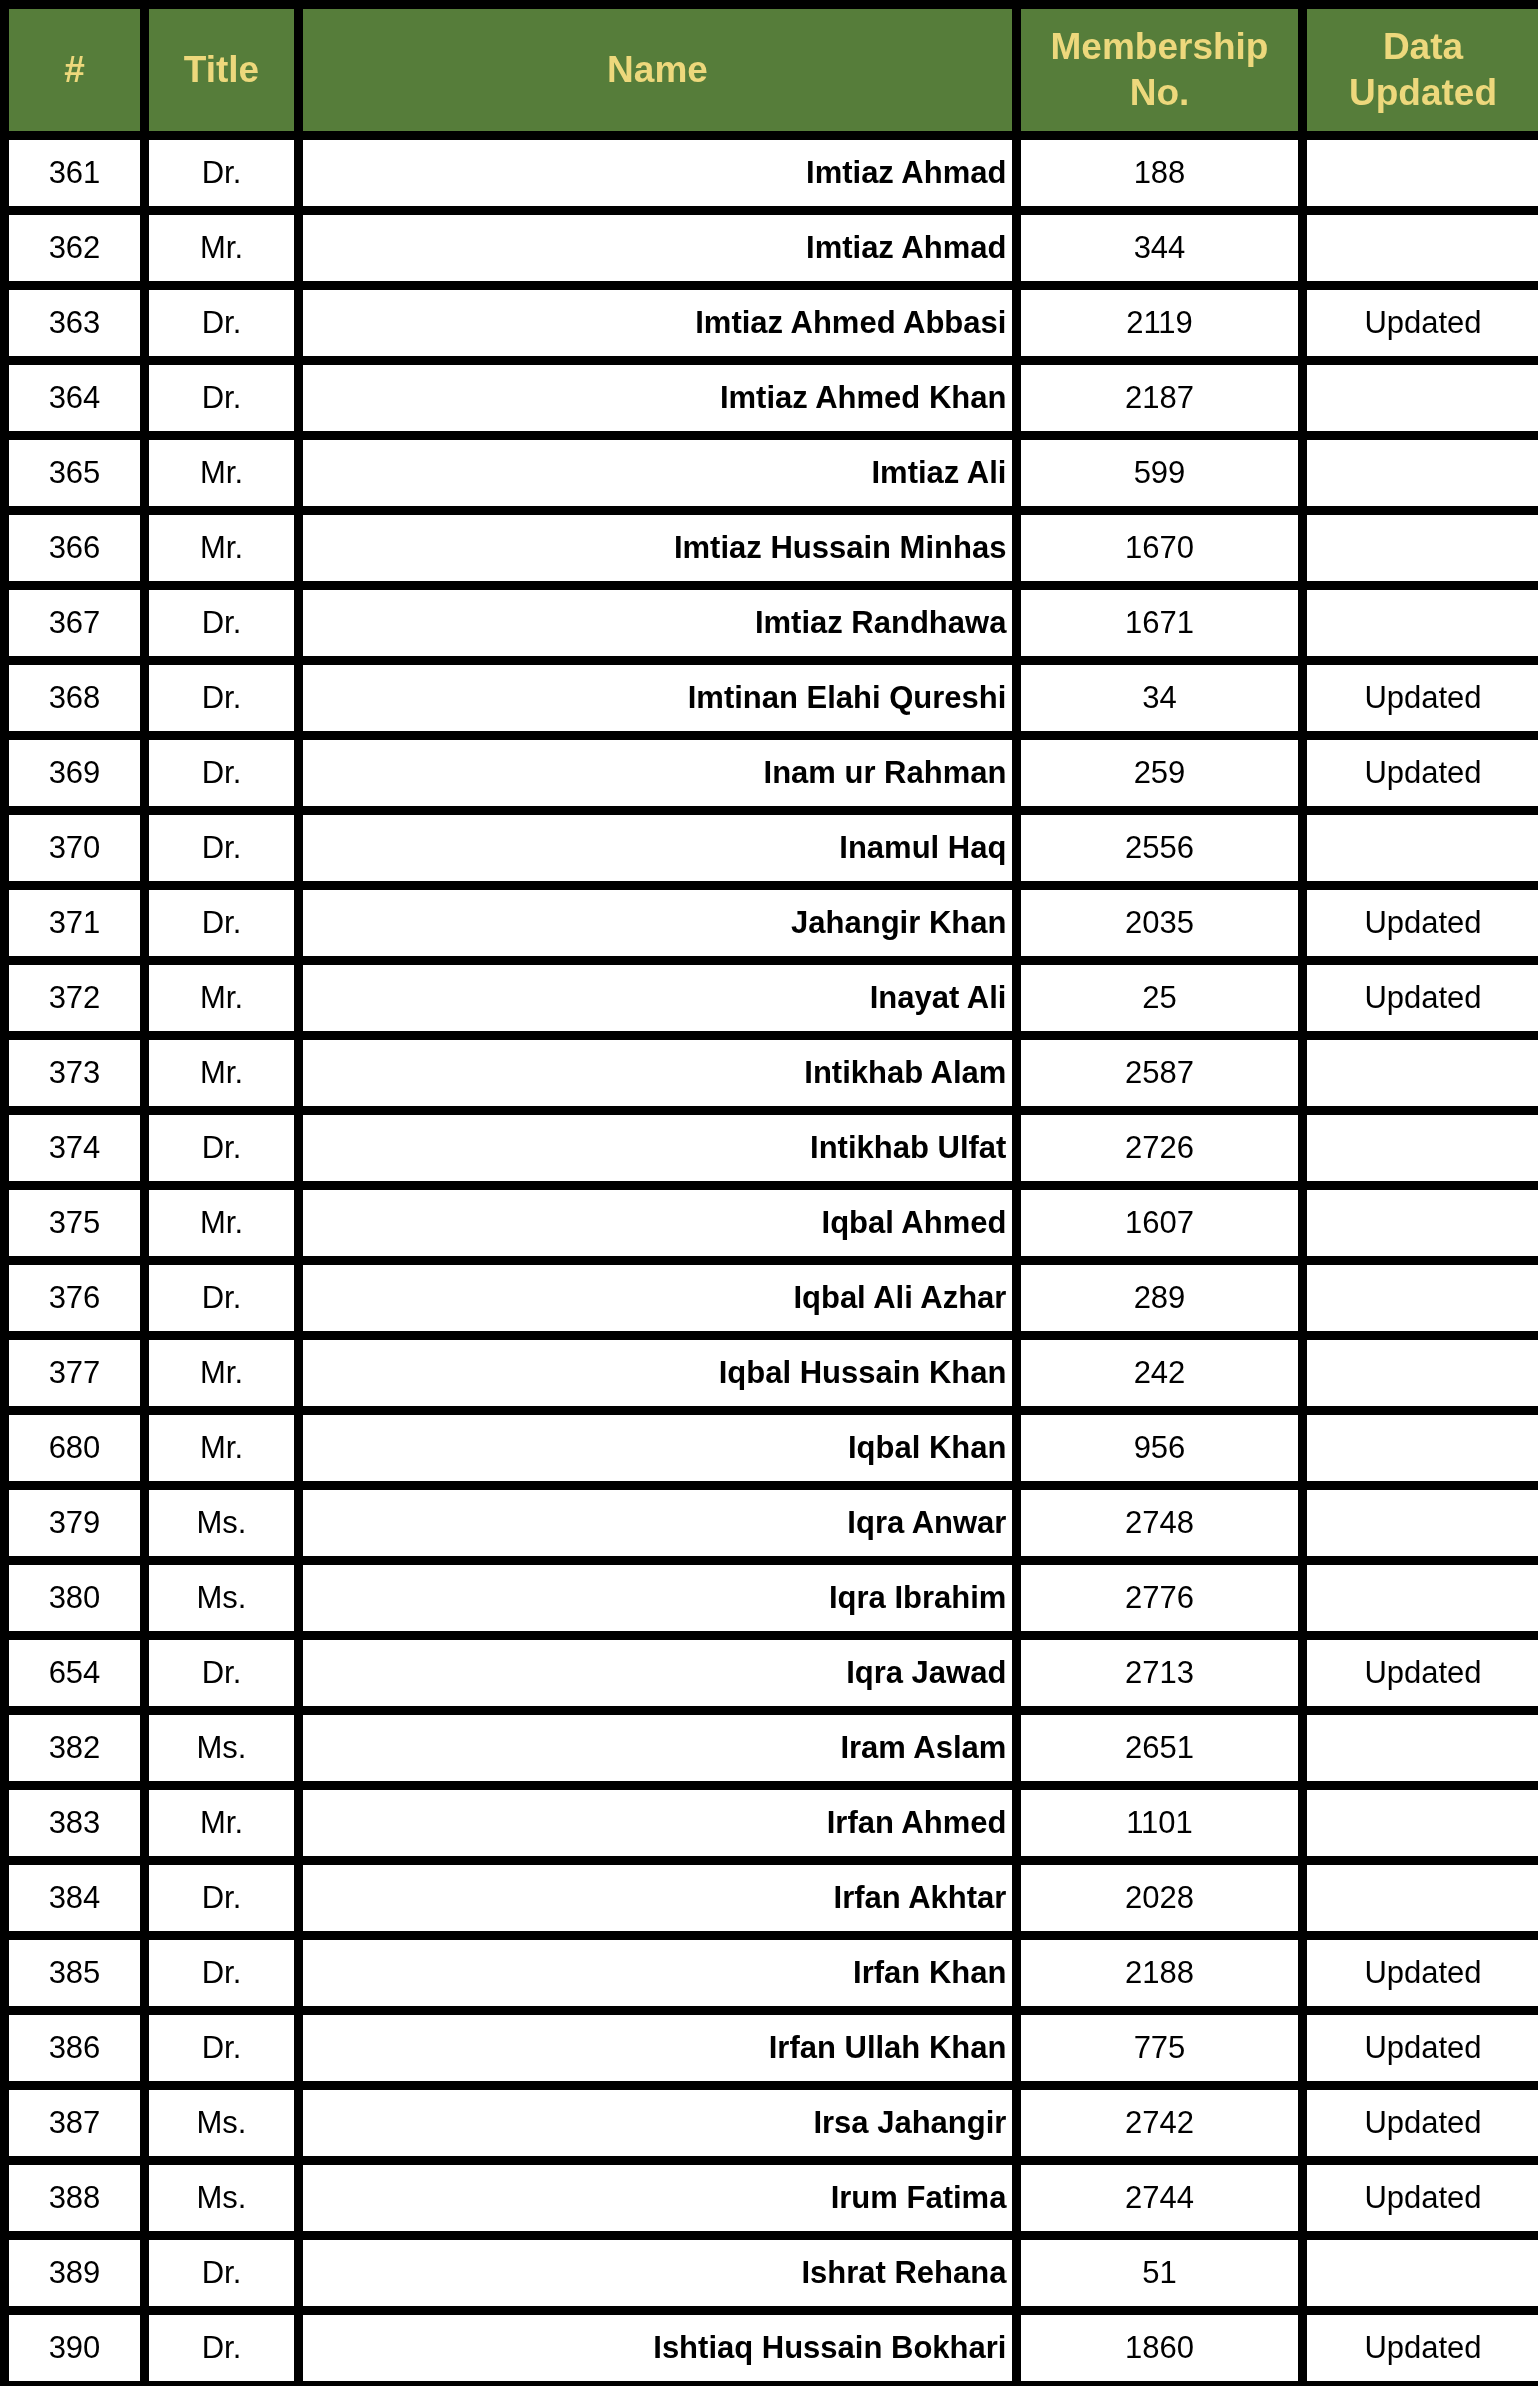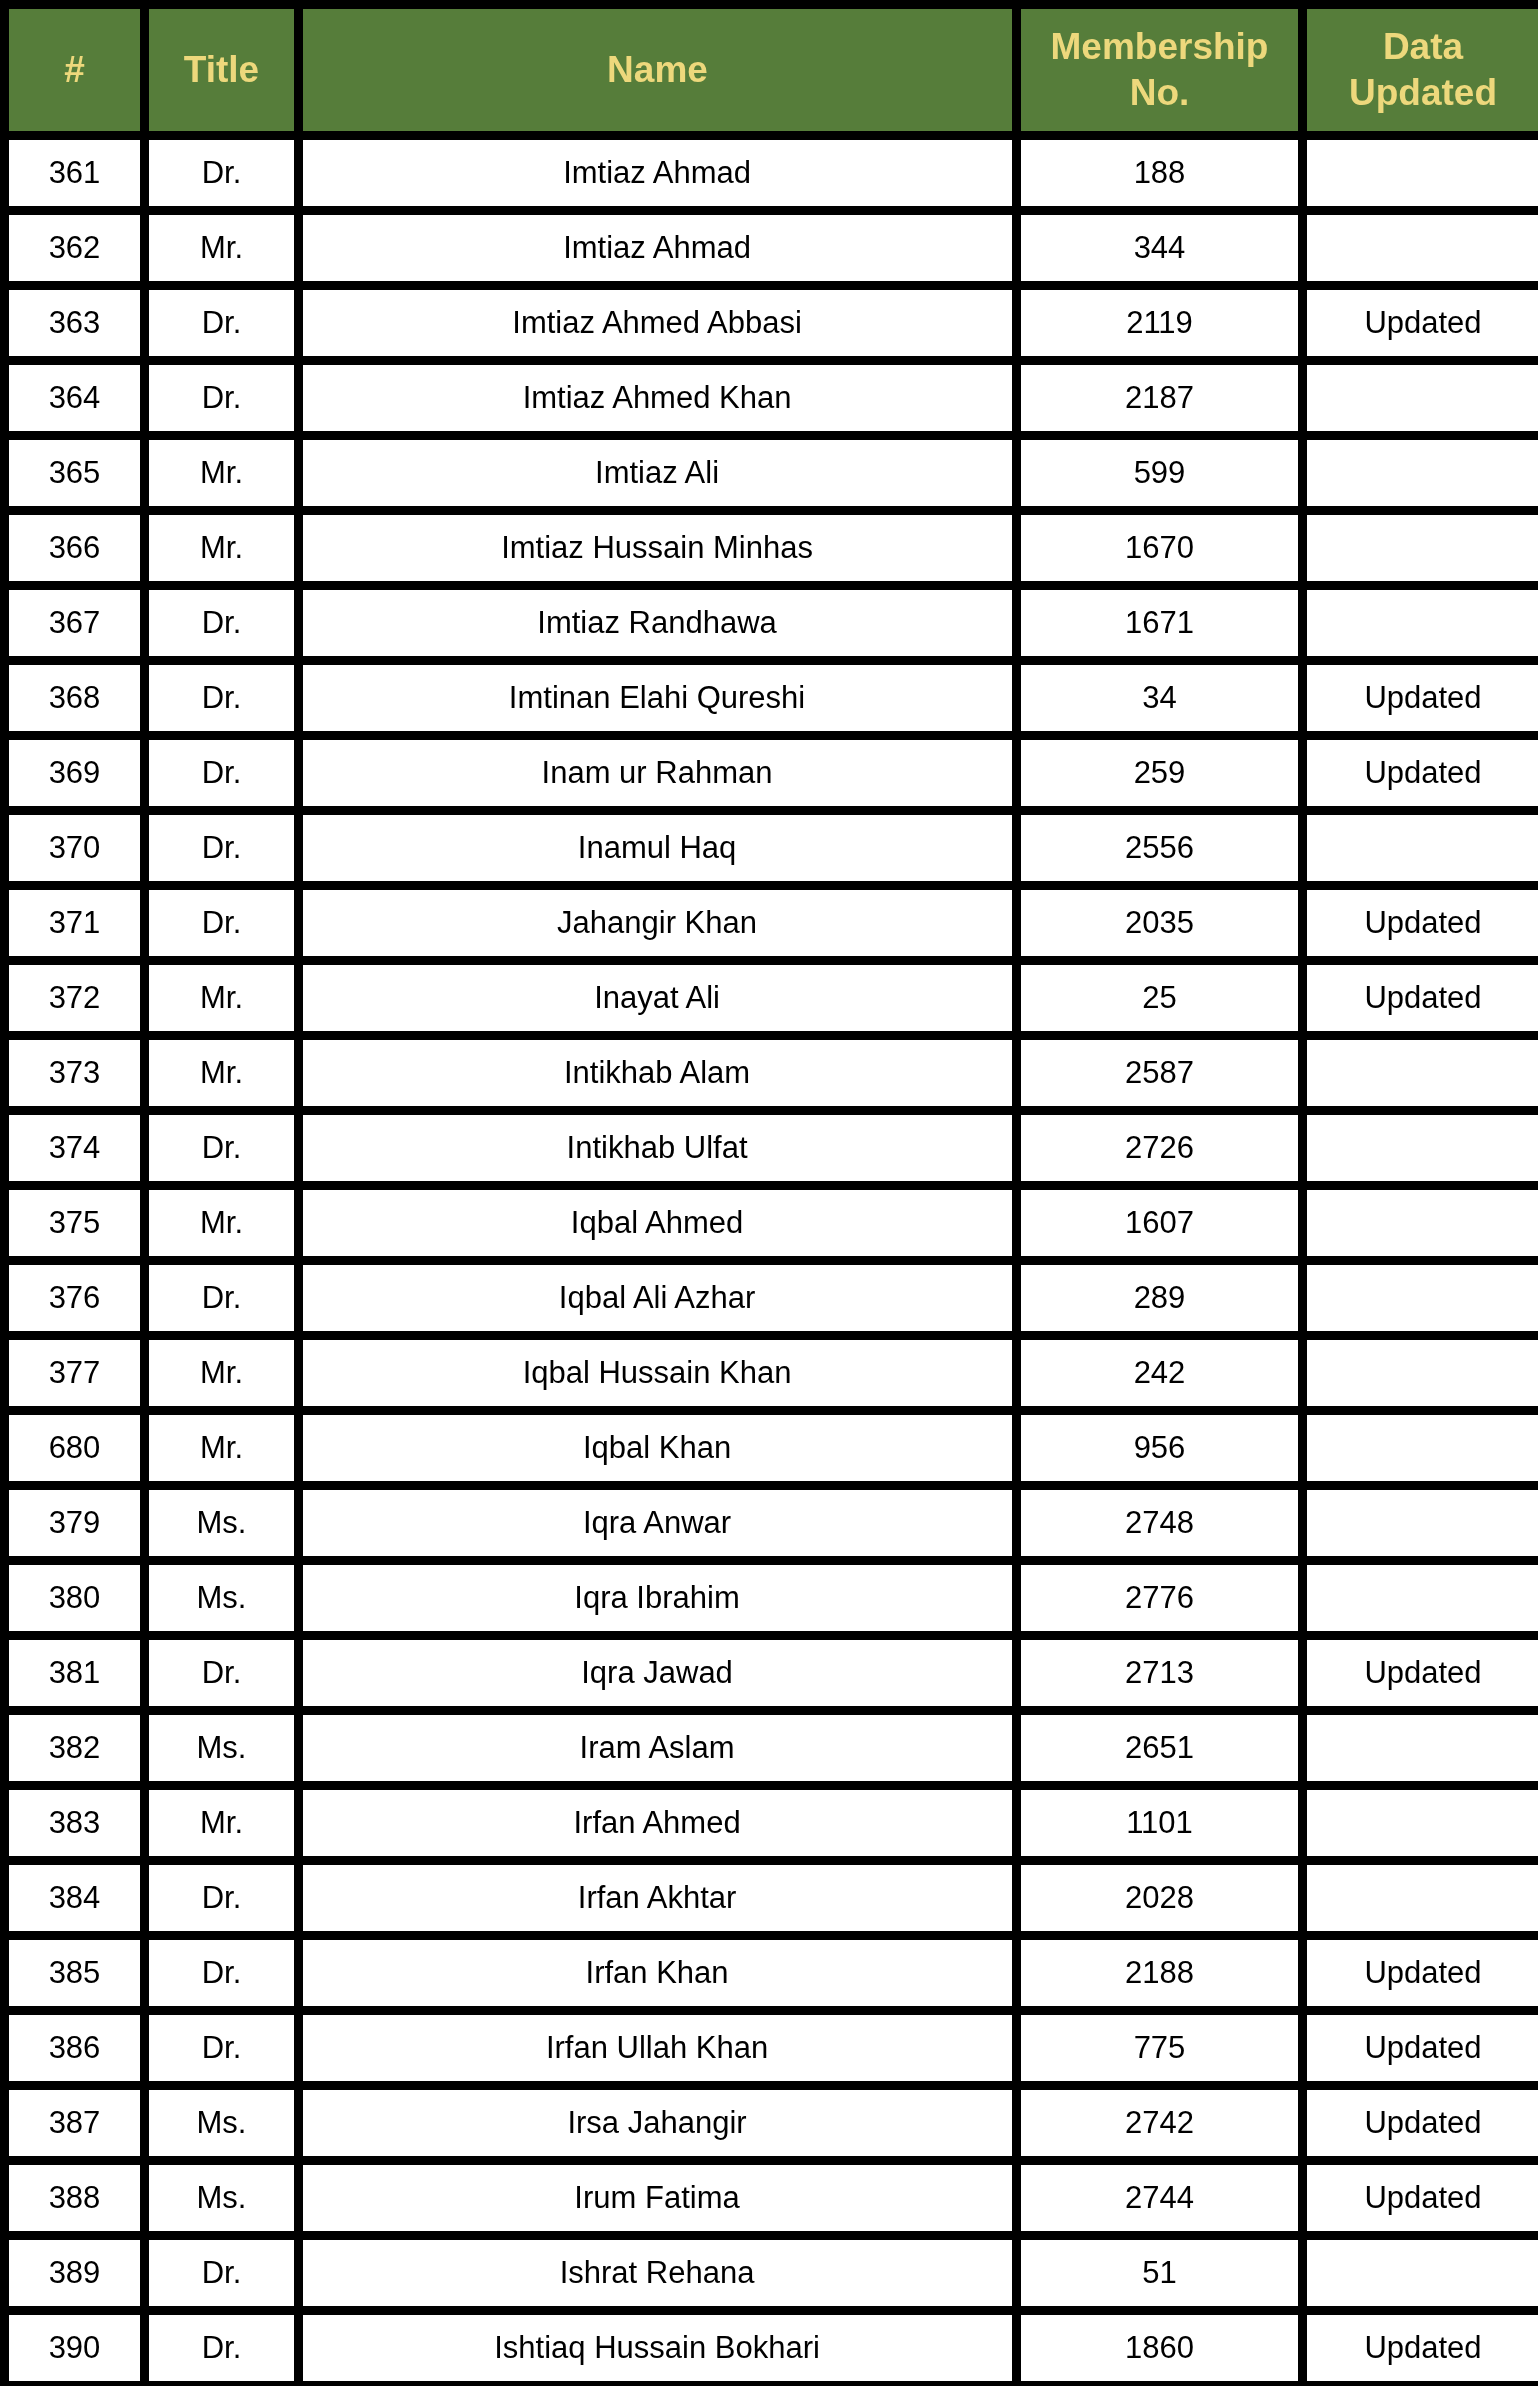--- a/index.html
+++ b/index.html
@@ -48,21 +48,21 @@
   }
   td {
     background: #ffffff;
     color: #000000;
     font-size: 31px;
     vertical-align: middle;
     padding: 1.9px 5.6px;
     white-space: nowrap;
   }
   td.cell-num, td.cell-title, td.cell-mem, td.cell-upd { text-align: center; }
-  td.cell-name { text-align: center; padding-left: 4.7px; }
+  td.cell-name { text-align: right; padding-left: 4.7px; font-weight: bold; }
 </style>
 </head>
 <body>
 
 <div class="page">
   <table class="member-table">
     <colgroup>
       <col class="c-num">
         <col class="c-title">
         <col class="c-name">
@@ -213,21 +213,21 @@
           <td class="cell-upd"></td>
         </tr>
         <tr>
           <td class="cell-num">380</td>
           <td class="cell-title">Ms.</td>
           <td class="cell-name">Iqra Ibrahim</td>
           <td class="cell-mem">2776</td>
           <td class="cell-upd"></td>
         </tr>
         <tr>
-          <td class="cell-num">381</td>
+          <td class="cell-num">654</td>
           <td class="cell-title">Dr.</td>
           <td class="cell-name">Iqra Jawad</td>
           <td class="cell-mem">2713</td>
           <td class="cell-upd">Updated</td>
         </tr>
         <tr>
           <td class="cell-num">382</td>
           <td class="cell-title">Ms.</td>
           <td class="cell-name">Iram Aslam</td>
           <td class="cell-mem">2651</td>

